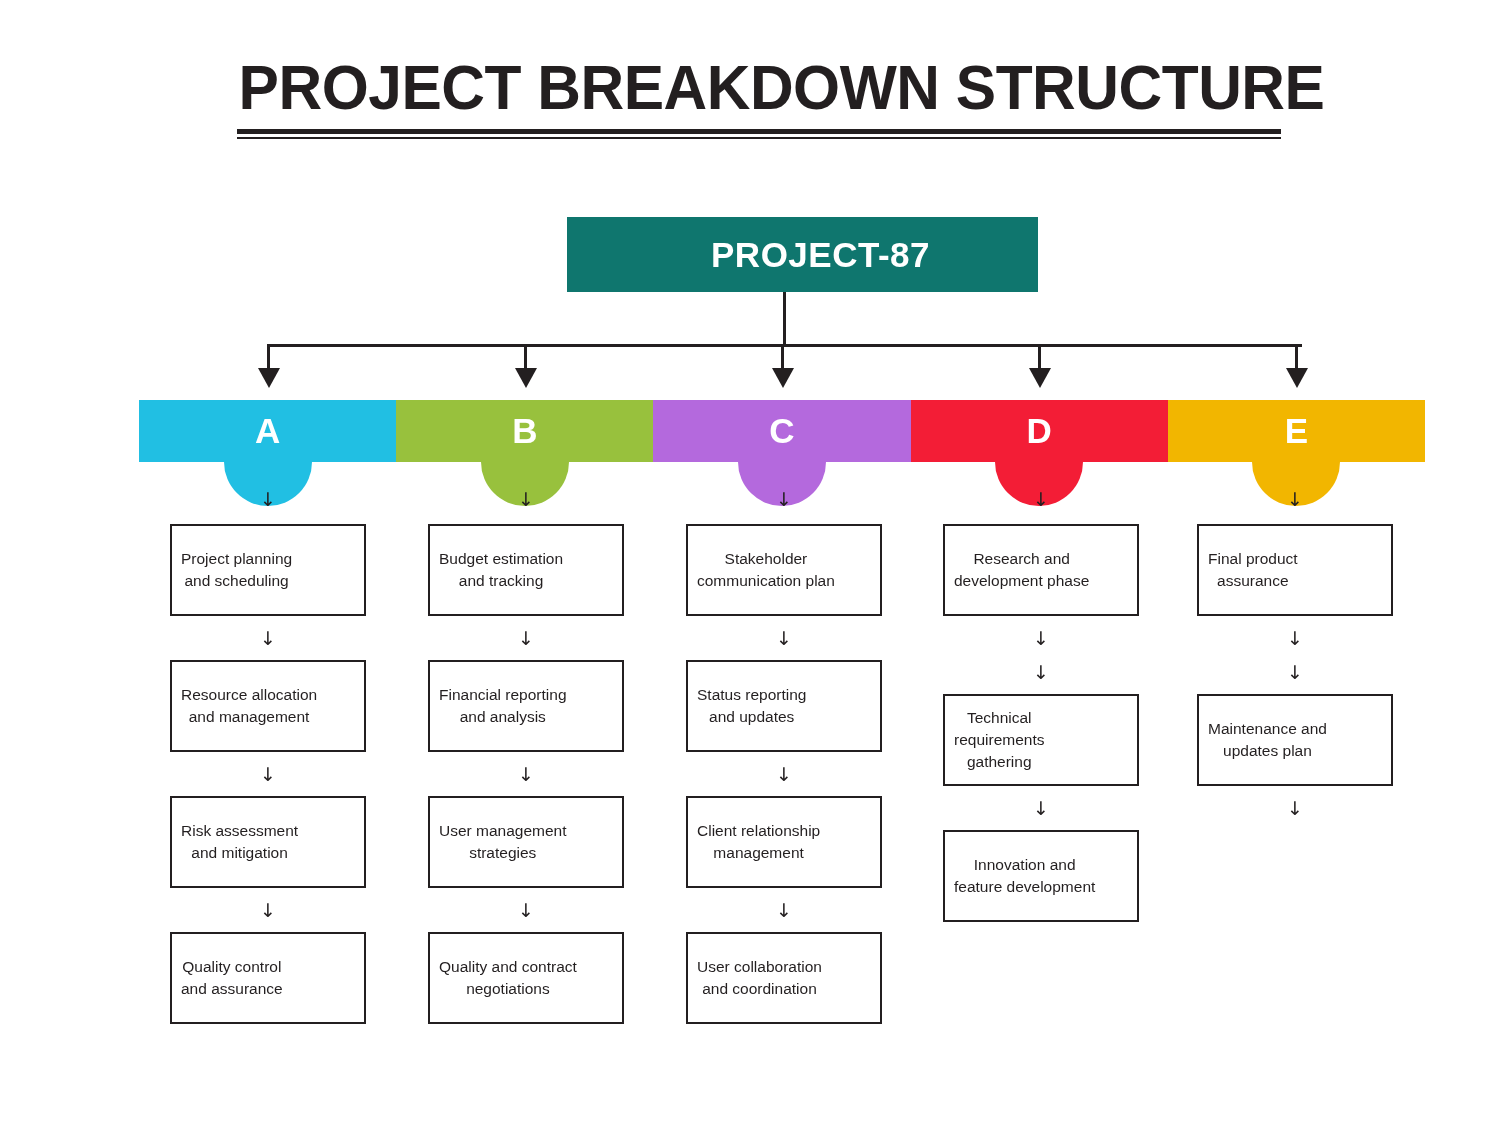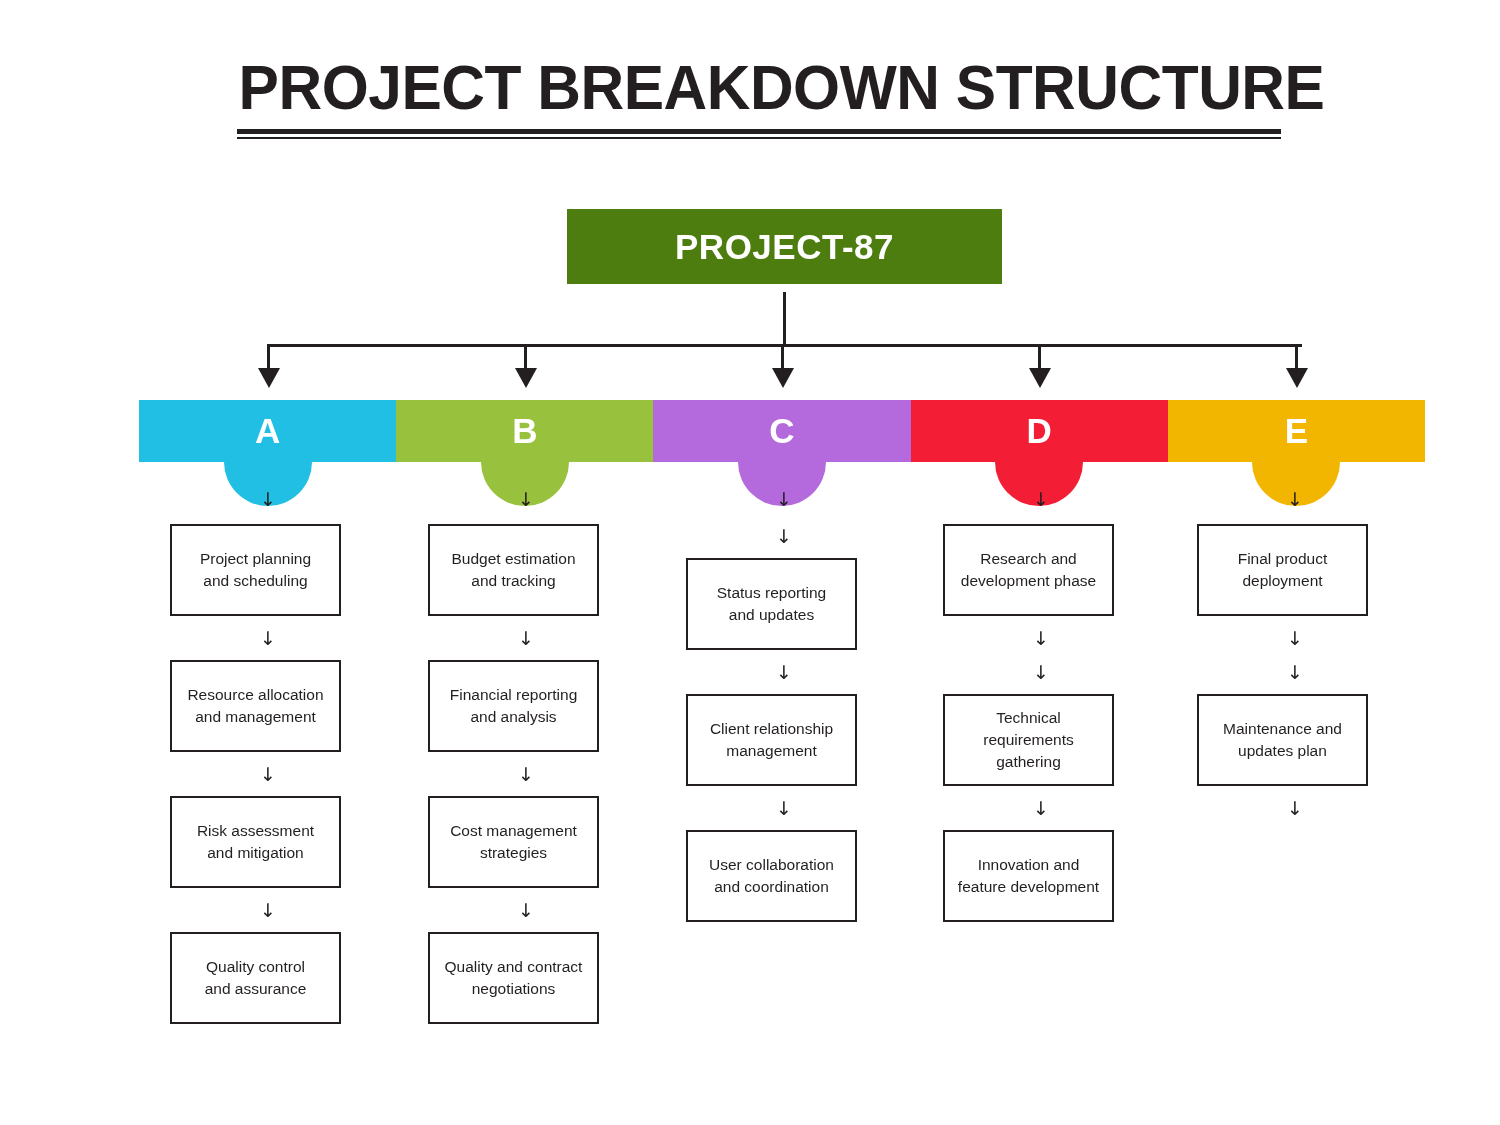--- a/index.html
+++ b/index.html
@@ -53,27 +53,28 @@
     top: 137px;
     width: 1044px;
     height: 2px;
     background: #231f20;
   }
 
   
   .root-box {
     position: absolute;
     left: 535px;
-    top: 209px;
+    top: 217px;
     width: 435px;
     height: 75px;
-    background: #4d7c0f;
+    background: #0f766e;
     display: flex;
     align-items: center;
     justify-content: center;
+    padding-left: 36px;
   }
   .root-label {
     color: #ffffff;
     font-size: 35px;
     font-weight: bold;
     letter-spacing: 0.5px;
   }
 
   
   .conn-stem {
@@ -155,27 +156,26 @@
     text-align: center;
     color: #231f20;
     height: 24px;
     font-family: "DejaVu Sans", sans-serif;
   }
   .tick.first { margin-bottom: 13px; }
   .tick.mid   { margin: 10px 0 10px 0; }
 
   .task-box {
     box-sizing: border-box;
-    width: 171px;
+    width: 196px;
     min-height: 92px;
     border: 2px solid #231f20;
     background: #ffffff;
     display: flex;
     align-items: center;
-    justify-content: center;
     padding: 6px 9px;
   }
   .task-text {
     font-size: 15.5px;
     line-height: 22px;
     text-align: center;
     color: #231f20;
     white-space: pre-line;
   }
 </style>
@@ -256,31 +256,35 @@
           <div class="task-text">Budget estimation
 and tracking</div>
         </div>
         <div class="tick mid">↓</div>
         <div class="task-box">
           <div class="task-text">Financial reporting
 and analysis</div>
         </div>
         <div class="tick mid">↓</div>
         <div class="task-box">
-          <div class="task-text">Cost management
+          <div class="task-text">User management
 strategies</div>
         </div>
         <div class="tick mid">↓</div>
         <div class="task-box">
           <div class="task-text">Quality and contract
 negotiations</div>
         </div>
       </div>
       <div class="col" style="left: 654px; width: 196px;">
         <div class="tick first">↓</div>
+        <div class="task-box">
+          <div class="task-text">Stakeholder
+communication plan</div>
+        </div>
         <div class="tick mid">↓</div>
         <div class="task-box">
           <div class="task-text">Status reporting
 and updates</div>
         </div>
         <div class="tick mid">↓</div>
         <div class="task-box">
           <div class="task-text">Client relationship
 management</div>
         </div>
@@ -306,21 +310,21 @@
         <div class="tick mid">↓</div>
         <div class="task-box">
           <div class="task-text">Innovation and
 feature development</div>
         </div>
       </div>
       <div class="col" style="left: 1165px; width: 196px;">
         <div class="tick first">↓</div>
         <div class="task-box">
           <div class="task-text">Final product
-deployment</div>
+assurance</div>
         </div>
         <div class="tick mid">↓</div>
         <div class="tick mid">↓</div>
         <div class="task-box">
           <div class="task-text">Maintenance and
 updates plan</div>
         </div>
         <div class="tick mid">↓</div>
       </div>
     </div>

